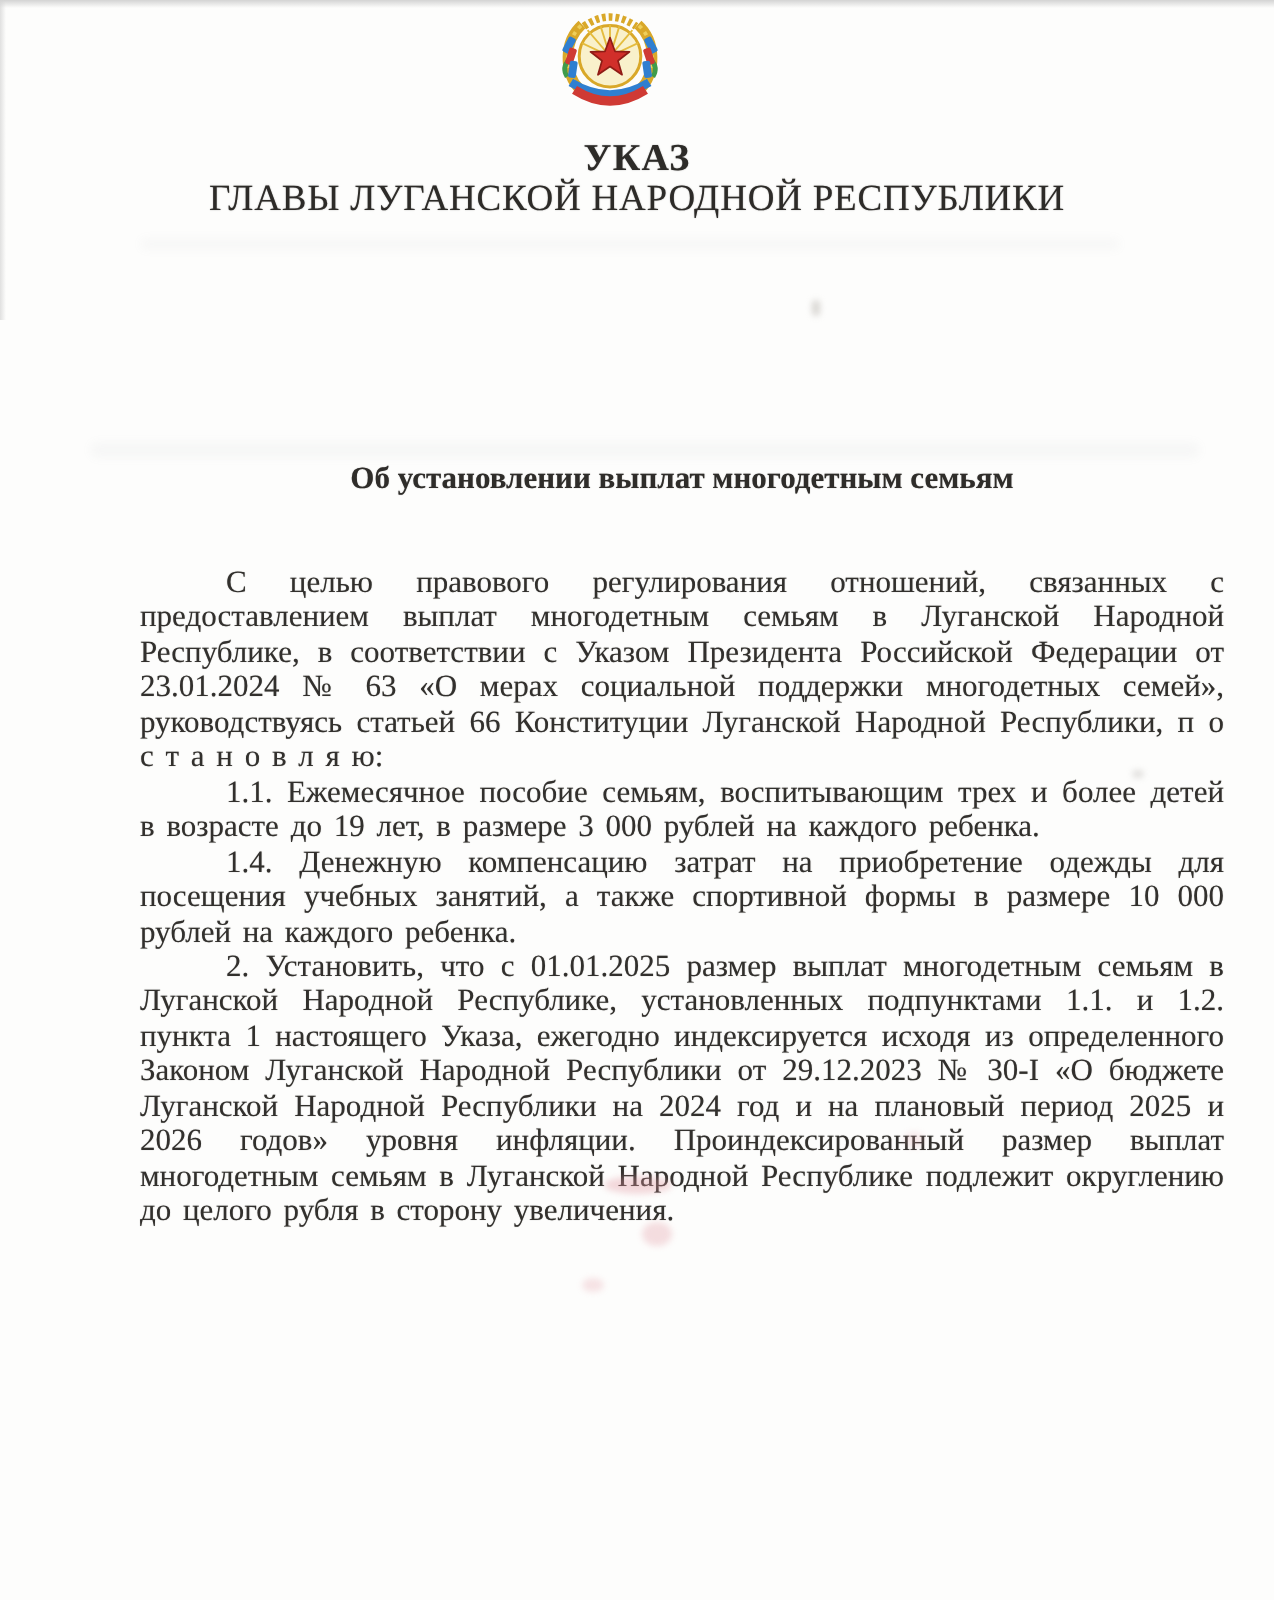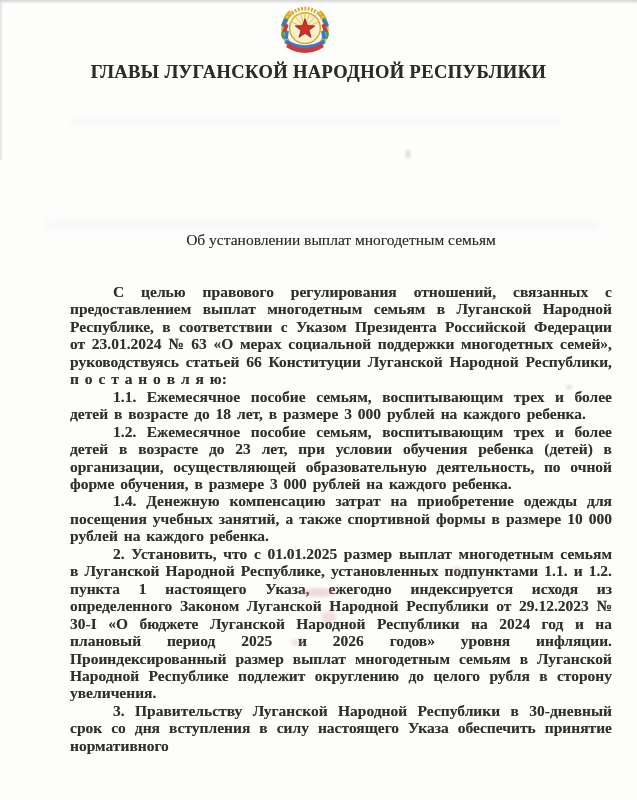--- a/index.html
+++ b/index.html
@@ -9,28 +9,28 @@
     font-family:"Liberation Serif","DejaVu Serif",serif;color:#32302d;
   }
   .edge-top{position:absolute;top:0;left:0;right:0;height:4px;
     background:linear-gradient(to bottom,#c9c9c9,rgba(255,255,255,0));opacity:.8;}
   .edge-left{position:absolute;top:0;left:0;width:3px;height:160px;
     background:linear-gradient(to right,#d4d4d4,rgba(255,255,255,0));opacity:.7;}
   .header{position:absolute;top:2px;left:0;width:100%;text-align:center;}
   .emblem{display:inline-block;position:relative;left:-14px;}
   .title-1{margin:6px 0 0 0;font-size:19px;line-height:21px;font-weight:bold;
     letter-spacing:.6px;color:#2d2b28;text-shadow:0 0 .6px rgba(45,43,40,.55);}
-  .title-2{margin:0;font-size:18.5px;line-height:21px;font-weight:bold;
+  .title-2{margin:0;font-size:18.5px;line-height:21px;font-weight:normal;
     letter-spacing:.4px;color:#2d2b28;text-shadow:0 0 .6px rgba(45,43,40,.55);}
   .subject{position:absolute;top:231px;left:70px;width:542px;text-align:center;
-    font-weight:normal;font-size:15.5px;line-height:18px;color:#2f2d2a;
+    font-weight:bold;font-size:15.5px;line-height:18px;color:#2f2d2a;
     text-shadow:0 0 .5px rgba(47,45,42,.5);}
   .doc-body{position:absolute;top:283px;left:70px;width:542px;text-align:justify;
     font-size:15.5px;line-height:17.45px;word-spacing:2px;
-    text-shadow:0 0 .5px rgba(50,48,45,.45);font-weight:bold;}
+    text-shadow:0 0 .5px rgba(50,48,45,.45);}
   .doc-body p{margin:0;text-indent:43px;}
   .ghost{position:absolute;background:#979ca3;filter:blur(2.5px);border-radius:4px;}
   .g1{top:119px;left:70px;width:490px;height:6px;opacity:.05;}
   .g2{top:221px;left:45px;width:555px;height:8px;opacity:.06;}
   .artifact{position:absolute;border-radius:50%;filter:blur(1.5px);}
   .a1{top:588px;left:302px;width:34px;height:9px;background:#e0949e;opacity:.35;}
   .a2{top:611px;left:321px;width:15px;height:12px;background:#e0949e;opacity:.30;}
   .a3{top:639px;left:291px;width:11px;height:7px;background:#e0949e;opacity:.25;}
   .a4{top:566px;left:452px;width:10px;height:8px;background:#e5a3aa;opacity:.22;}
   .a5{top:150px;left:406px;width:4px;height:8px;background:#b5b0aa;opacity:.5;border-radius:2px;}
@@ -74,37 +74,36 @@
           <path d="M30,28 L18,14"></path>
           <path d="M30,28 L25,12"></path>
         <path d="M30,28 L30,11"></path>
           <path d="M30,28 L35,12"></path>
           <path d="M30,28 L42,14"></path>
         <path d="M30,28 L45,21"></path>
       </g>
 
       <polygon points="30,18 32.65,25.36 40.46,25.6 34.28,30.39 36.47,37.9 30,33.5 23.53,37.9 25.72,30.39 19.54,25.6 27.35,25.36" stroke="#8f1c16" stroke-width="0.9" stroke-linejoin="round" fill="#d12f2a"></polygon>
     </svg>
+    <h1 class="title-1">УКАЗ</h1>
     <h2 class="title-2">ГЛАВЫ ЛУГАНСКОЙ НАРОДНОЙ РЕСПУБЛИКИ</h2>
   </div>
 
   <div class="ghost g1"></div>
   <div class="ghost g2"></div>
 
   <div class="subject">
     <div>Об установлении выплат многодетным семьям</div>
   </div>
 
   <div class="doc-body">
       <p>С целью правового регулирования отношений, связанных с предоставлением выплат многодетным семьям в Луганской Народной Республике, в соответствии с Указом Президента Российской Федерации от 23.01.2024 № 63 «О мерах социальной поддержки многодетных семей», руководствуясь статьей 66 Конституции Луганской Народной Республики, п о с т а н о в л я ю:</p>
-      <p>1.1. Ежемесячное пособие семьям, воспитывающим трех и более детей в возрасте до 18 лет, в размере 3 000 рублей на каждого ребенка.</p>
-      <p>1.2. Ежемесячное пособие семьям, воспитывающим трех и более детей в возрасте до 23 лет, при условии обучения ребенка (детей) в организации, осуществляющей образовательную деятельность, по очной форме обучения, в размере 3 000 рублей на каждого ребенка.</p>
+      <p>1.1. Ежемесячное пособие семьям, воспитывающим трех и более детей в возрасте до 19 лет, в размере 3 000 рублей на каждого ребенка.</p>
       <p>1.4. Денежную компенсацию затрат на приобретение одежды для посещения учебных занятий, а также спортивной формы в размере 10 000 рублей на каждого ребенка.</p>
       <p>2. Установить, что с 01.01.2025 размер выплат многодетным семьям в Луганской Народной Республике, установленных подпунктами 1.1. и 1.2. пункта 1 настоящего Указа, ежегодно индексируется исходя из определенного Законом Луганской Народной Республики от 29.12.2023 № 30-I «О бюджете Луганской Народной Республики на 2024 год и на плановый период 2025 и 2026 годов» уровня инфляции. Проиндексированный размер выплат многодетным семьям в Луганской Народной Республике подлежит округлению до целого рубля в сторону увеличения.</p>
-      <p>3. Правительству Луганской Народной Республики в 30-дневный срок со дня вступления в силу настоящего Указа обеспечить принятие нормативного</p>
     </div>
 
   <div class="artifact a1"></div>
   <div class="artifact a2"></div>
   <div class="artifact a3"></div>
   <div class="artifact a4"></div>
   <div class="artifact a5"></div>
   <div class="artifact a6"></div>
 
 </div>

